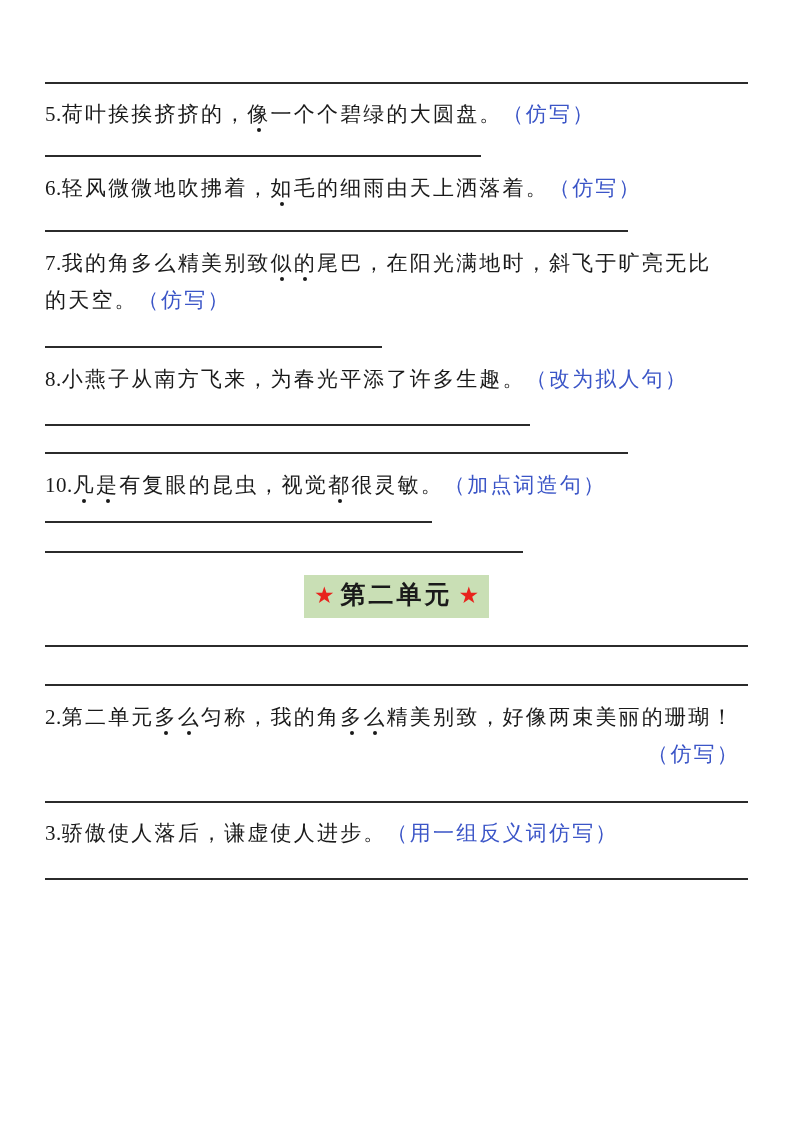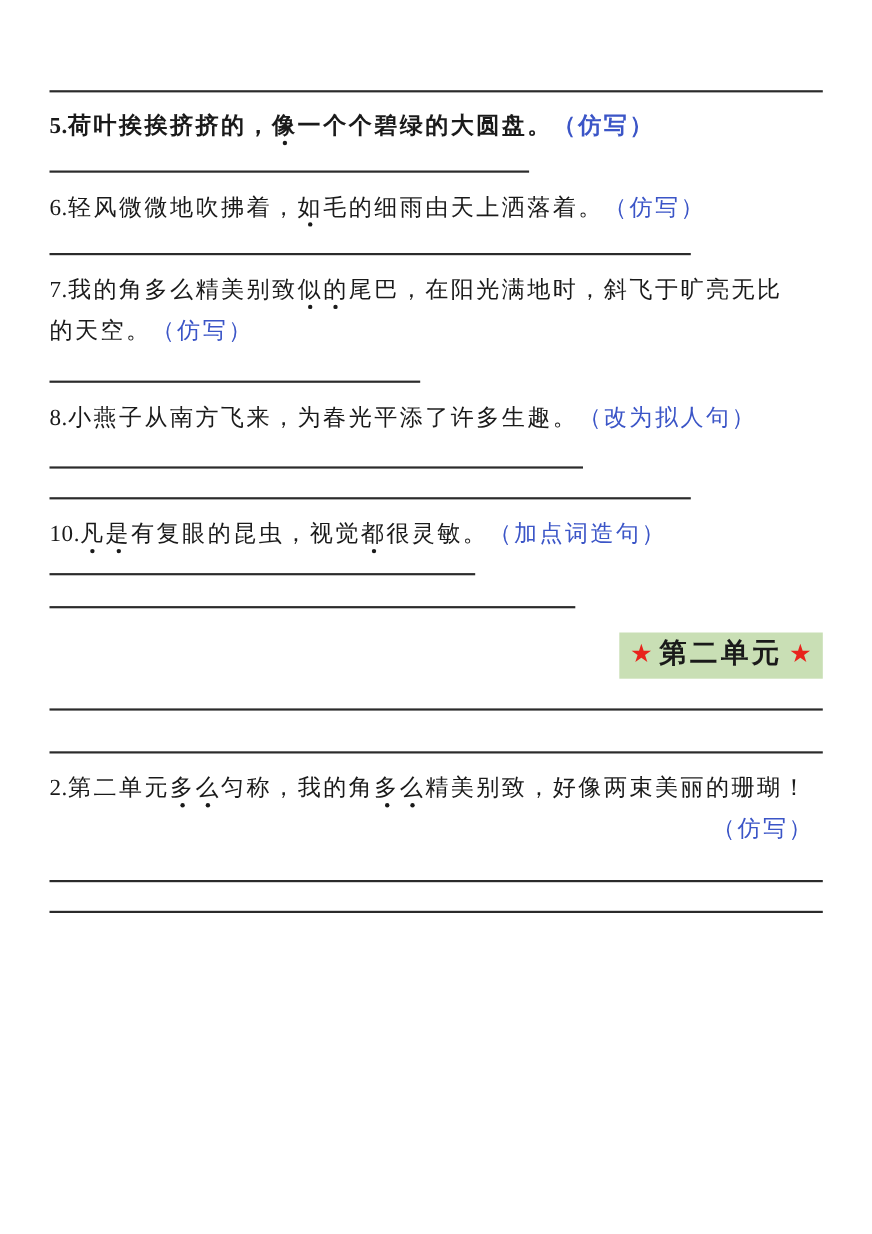--- a/index.html
+++ b/index.html
@@ -32,30 +32,30 @@
   }
   .item .num{letter-spacing:0.5px;}
   .note{color:var(--note-blue);}
   .em{position:relative;display:inline-block;}
   .em::after{
     content:"";position:absolute;left:50%;bottom:1px;margin-left:-2px;
     width:4px;height:4px;border-radius:50%;background:var(--text);
   }
   
   .mt-top{margin-top:82px;}
-  .mt-a{margin-top:12px;font-weight:bold;}
+  .mt-a{margin-top:12px;}
   .mt-b{margin-top:22px;}
   .mt-c{margin-top:13px;font-family:Liberation Serif, serif;}
   .mt-d{margin-top:23px;}
   .mt-e{margin-top:27px;}
   .mt-f{margin-top:26px;}
   .mt-g{margin-top:17px;}
   .mt-h{margin-top:28px;}
   .mt-i{margin-top:37px;}
-  .header-row{margin-top:22px;text-align:right;}
+  .header-row{margin-top:22px;text-align:center;}
   .unit-header{
     display:inline-block;background:var(--header-green);
     padding:3px 10px 5px 10px;font-size:25px;font-weight:bold;
     letter-spacing:3px;line-height:34px;
   }
   .star{color:var(--star-red);font-size:23px;font-weight:normal;letter-spacing:0;}
   .star.left{margin-right:6px;}
   .star.right{margin-left:6px;}
   .fill-line{padding-left:10px;}
   .blank{
@@ -119,17 +119,20 @@
     <div class="hline w-full mt-e"></div>
     <div class="hline w-full mt-i"></div>
 
     <div class="item mt-c">
       <span class="num">2.</span><span><span>第二单元</span><span class="em">多</span><span class="em">么</span><span>匀称，我的角</span><span class="em">多</span><span class="em">么</span><span>精美别致，好像两束美丽的珊瑚！</span></span>
       <div class="note-line"><span class="note">（仿写）</span></div>
     </div>
 
     <div class="hline w-full mt-h"></div>
 
+    <div class="item mt-a">
+      <span class="num">3.</span><span>骄傲使人落后，谦虚使人进步。</span><span class="note">（用一组反义词仿写）</span>
+    </div>
 
     <div class="hline w-full mt-f"></div>
 
   </div>
 </div>
 
 </body></html>

